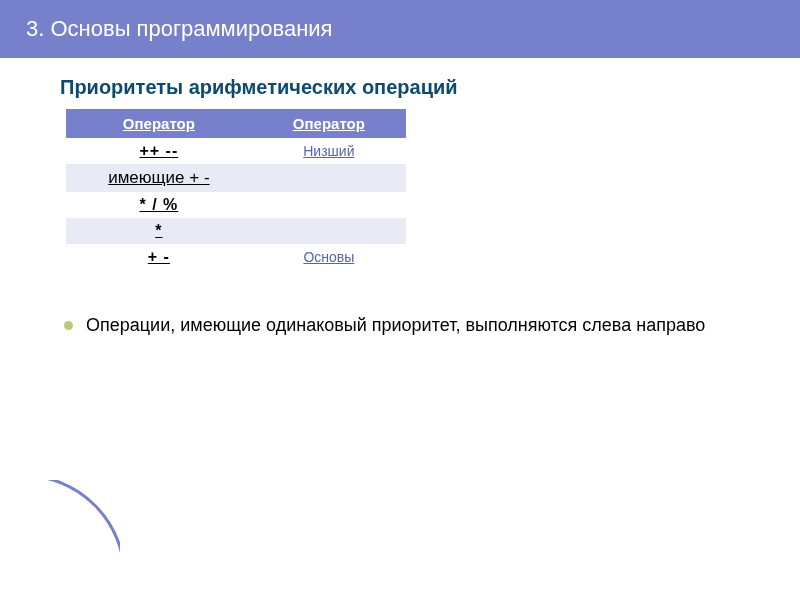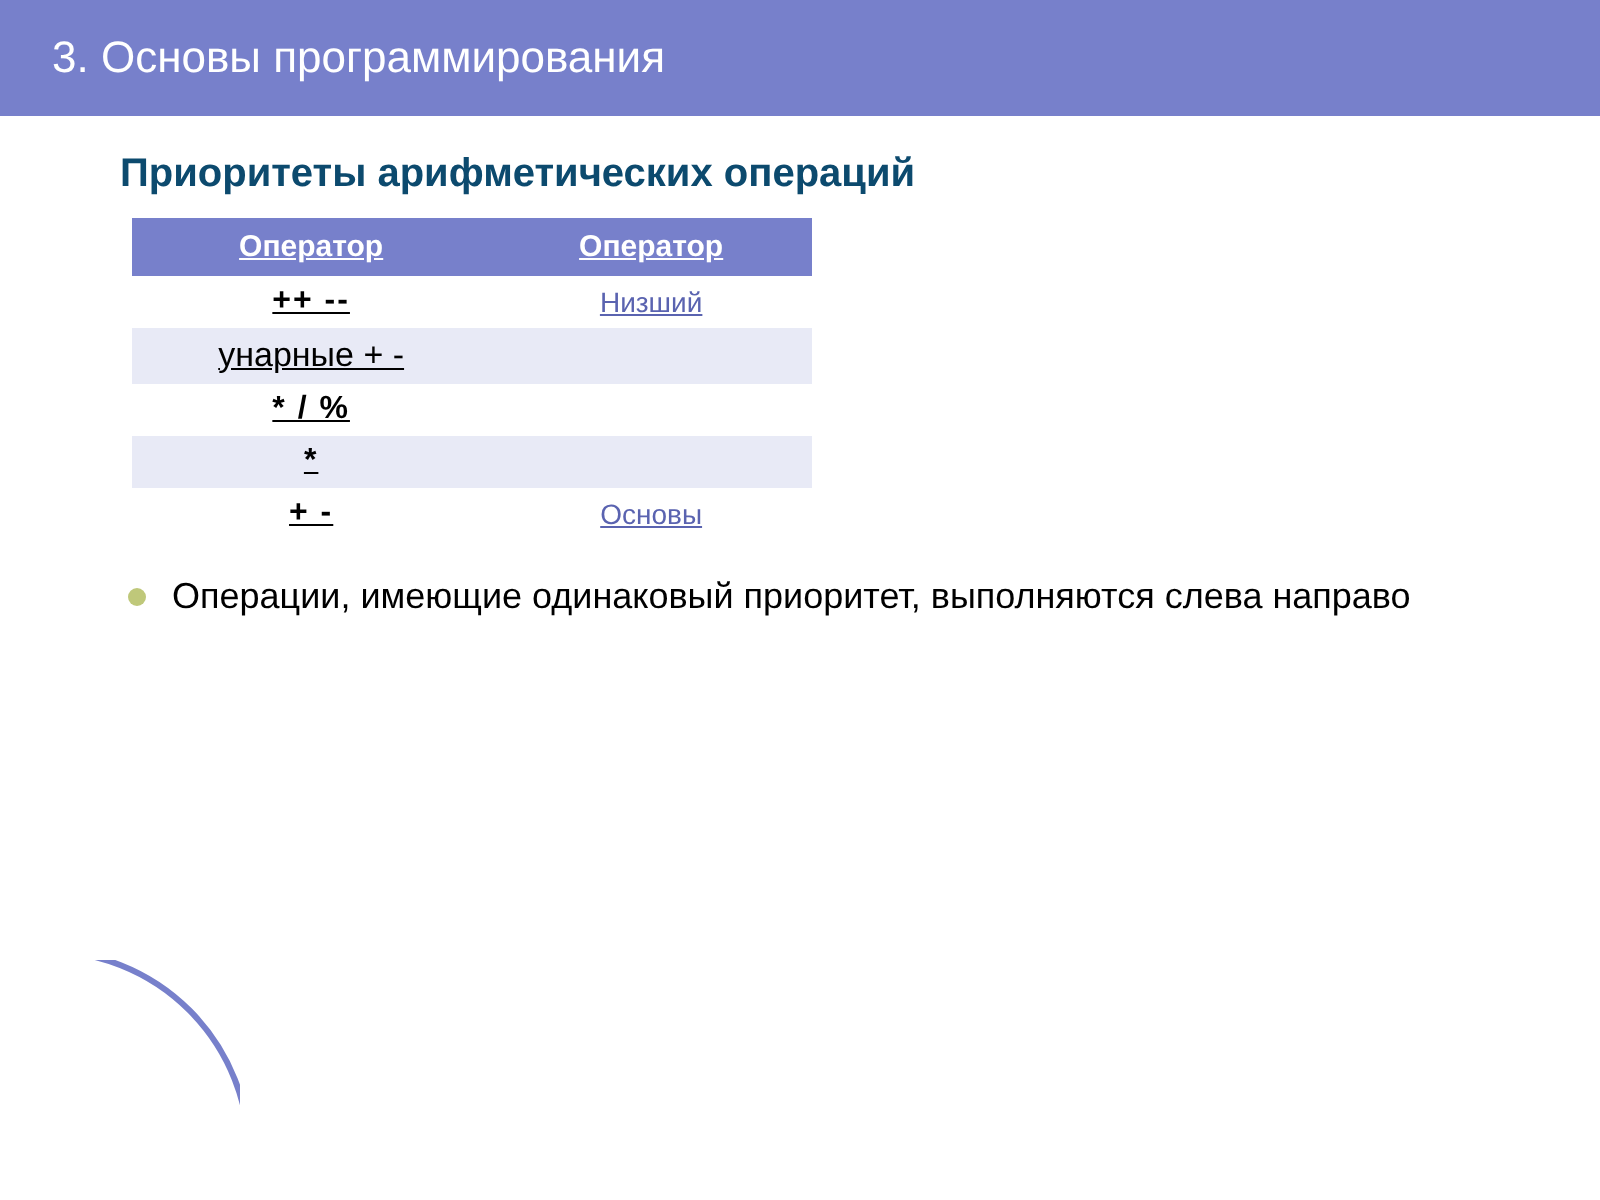--- a/index.html
+++ b/index.html
@@ -64,21 +64,21 @@
   .ptable td.op.unary {
     font-weight: 400;
     letter-spacing: 0;
     font-size: 17px;
   }
   .ptable td.pr {
     color: #5a63b0;
     font-size: 14px;
   }
   .bullets {
-    margin-top: 16px;
+    margin-top: 43px;
     list-style: none;
   }
   .bullets li {
     position: relative;
     padding-left: 26px;
     font-size: 18px;
     color: #000000;
     line-height: 1.35;
     margin-bottom: 10px;
   }
@@ -132,21 +132,21 @@
           <th>Оператор</th>
           <th>Оператор</th>
         </tr>
       </thead>
       <tbody>
         <tr>
           <td class="op">++     --</td>
           <td class="pr">Низший</td>
         </tr>
         <tr>
-          <td class="op unary">унарные   + -</td>
+          <td class="op unary">имеющие   + -</td>
           <td class="pr"></td>
         </tr>
         <tr>
           <td class="op">*    /   %</td>
           <td class="pr"></td>
         </tr>
         <tr>
           <td class="op">*</td>
           <td class="pr"></td>
         </tr>

